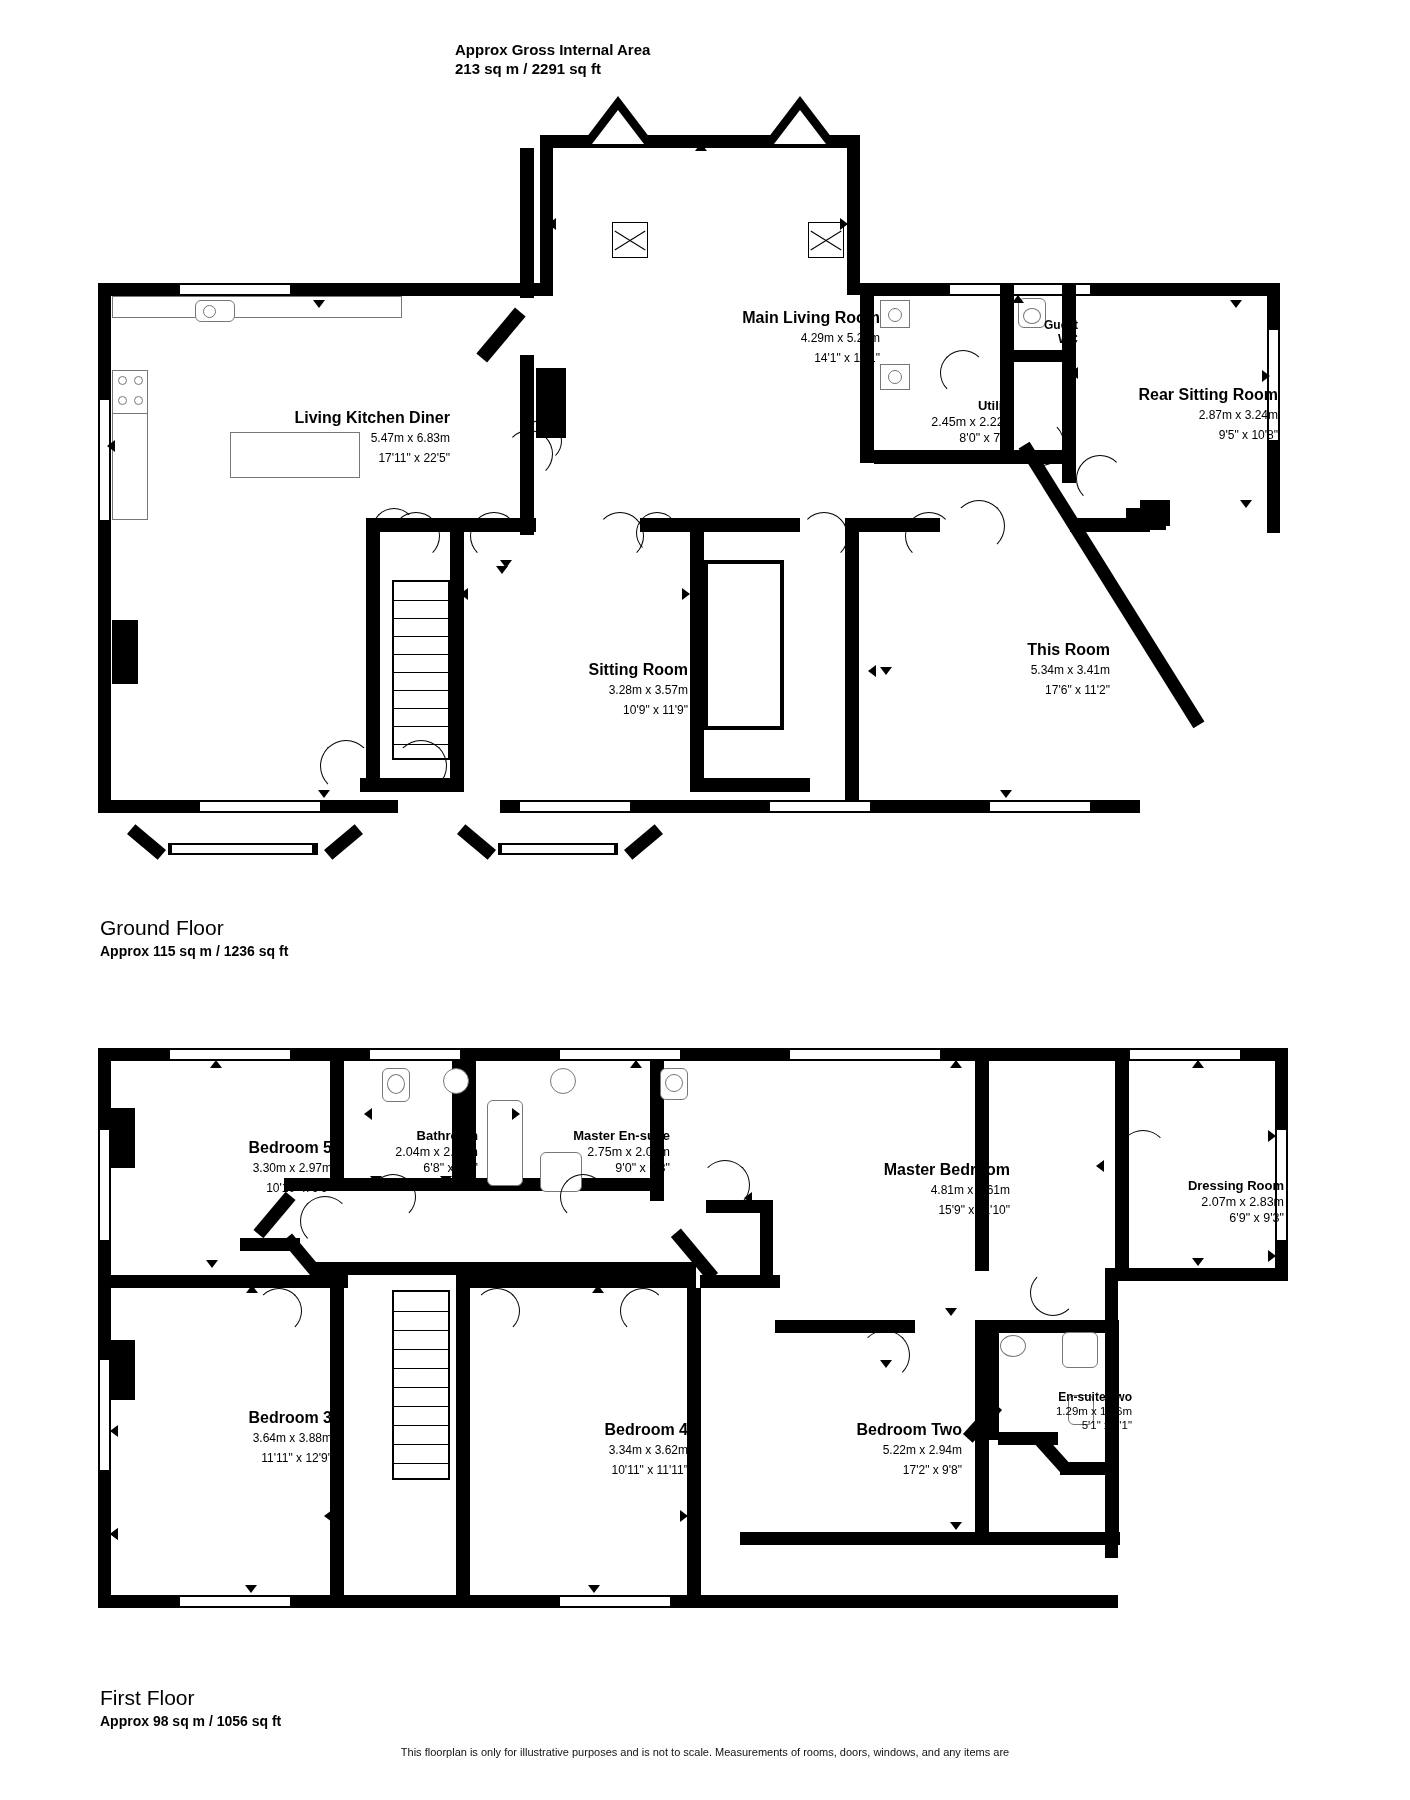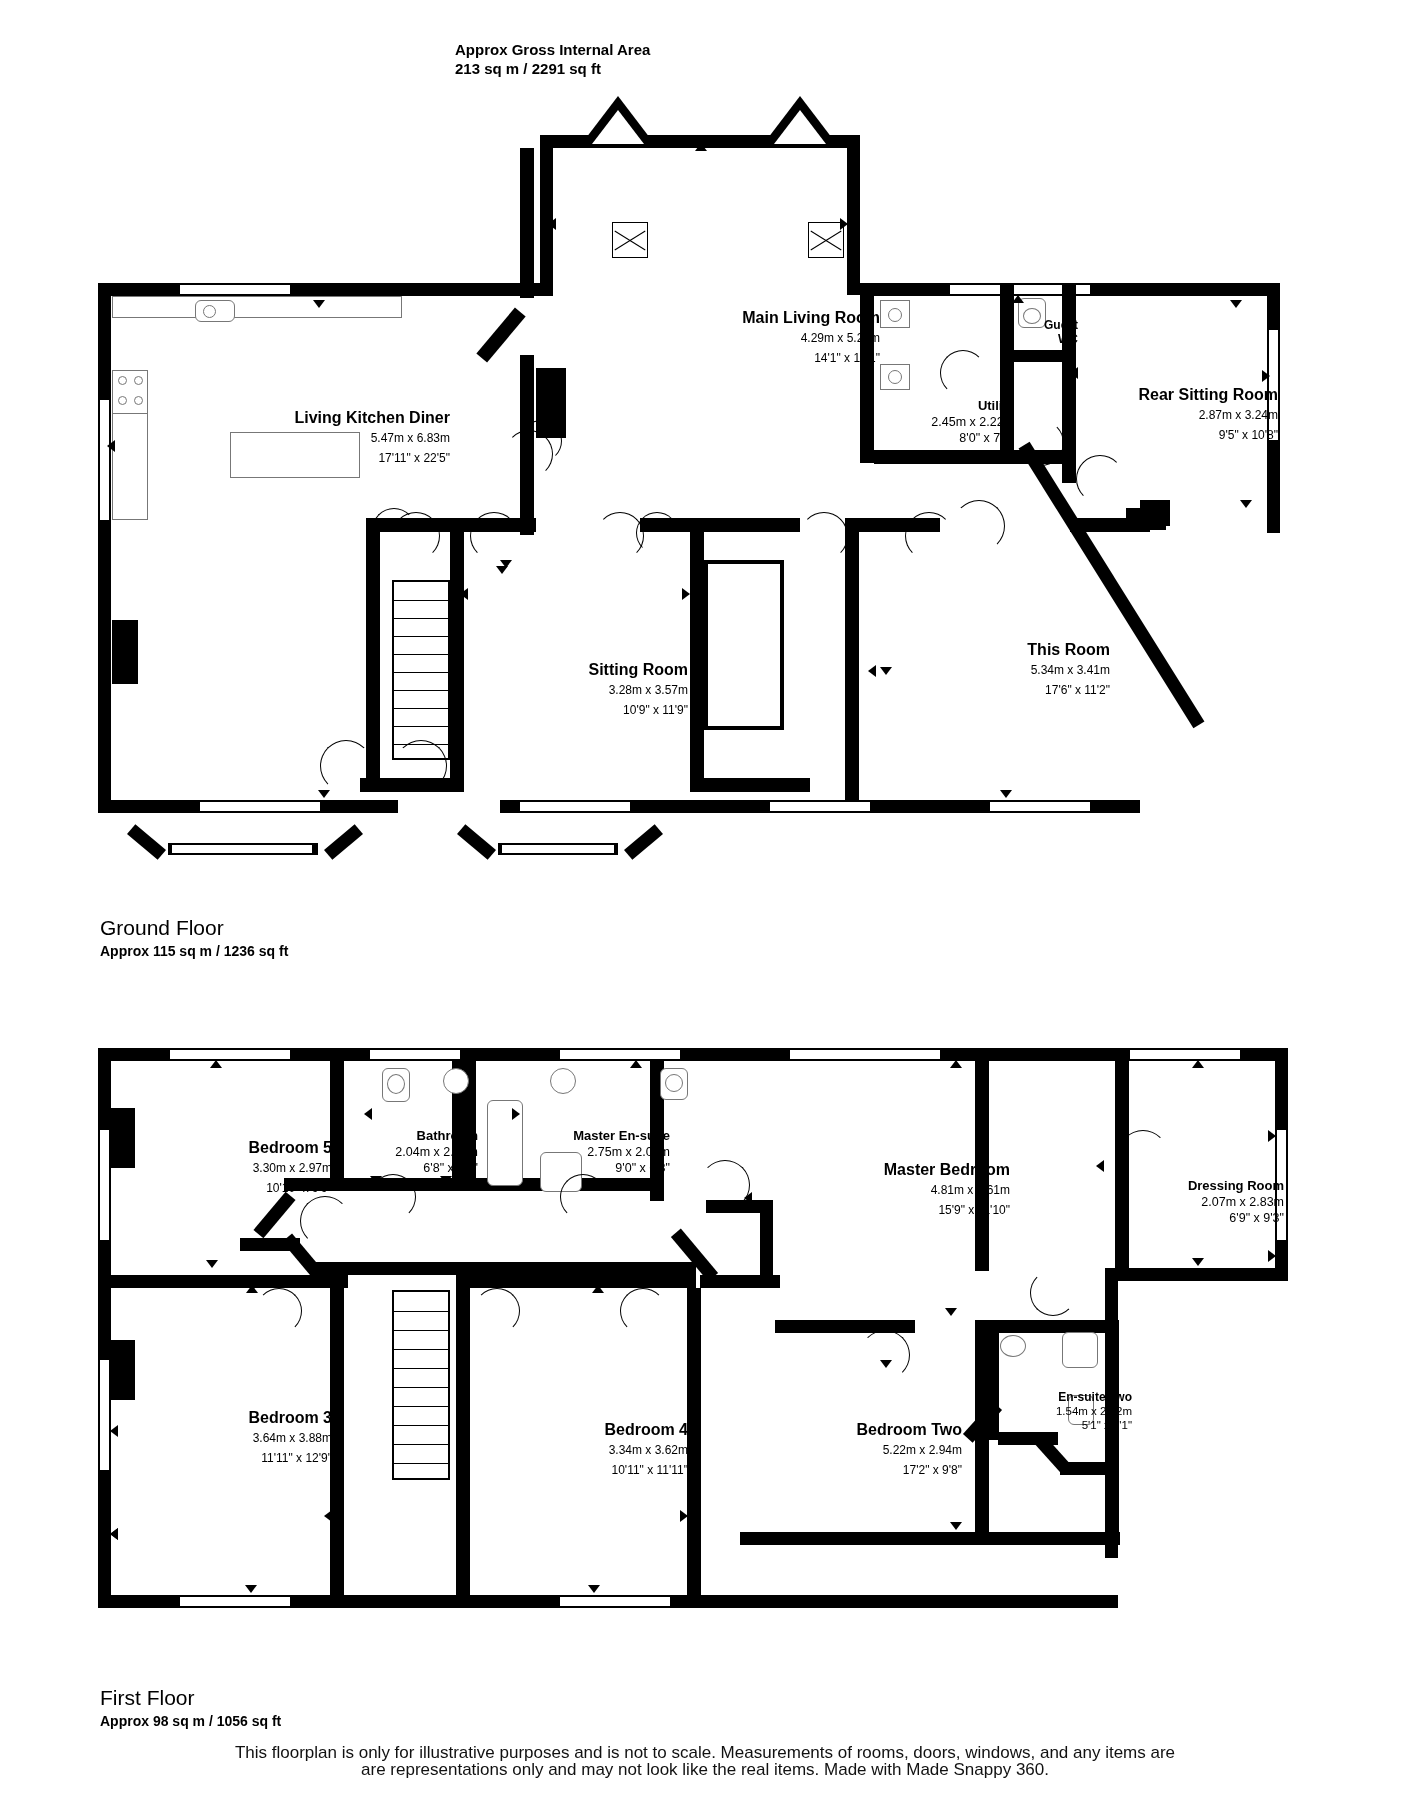--- a/index.html
+++ b/index.html
@@ -61,21 +61,21 @@
     font-size: 14px;
     font-weight: bold;
     display: block;
     line-height: 20px;
   }
   .disclaimer {
     position: absolute;
     left: 0;
     width: 1410px;
     text-align: center;
-    font-size: 17px;
+    font-size: 11px;
     line-height: 17px;
     color: #111;
   }
 
   
   .w { position: absolute; background: #000; }
   .wt { position: absolute; background: #000; }
 
   
   .win {
@@ -498,28 +498,27 @@
     </div>
 
     <div class="room" style="left:742px; top:1420px; width:220px;">
       <span class="rname">Bedroom Two</span>
       <span class="rdim">5.22m x 2.94m</span>
       <span class="rdim">17'2" x 9'8"</span>
     </div>
 
     <div class="room tiny" style="left:1000px; top:1390px; width:132px;">
       <span class="rname">En-suite Two</span>
-      <span class="rdim">1.54m x 2.32m</span>
+      <span class="rdim">1.29m x 1.56m</span>
       <span class="rdim">5'1" x 5'1"</span>
     </div>
   </div>
 
   <div class="floor-label" style="left:100px; top:1685px;">
     <span class="fl-name">First Floor</span>
     <span class="fl-area">Approx 98 sq m / 1056 sq ft</span>
   </div>
 
   <div class="disclaimer" style="top:1744px;">
     <div>This floorplan is only for illustrative purposes and is not to scale. Measurements of rooms, doors, windows, and any items are</div>
-    <div>are representations only and may not look like the real items. Made with Made Snappy 360.</div>
   </div>
 
 </div>
 
 </body></html>

